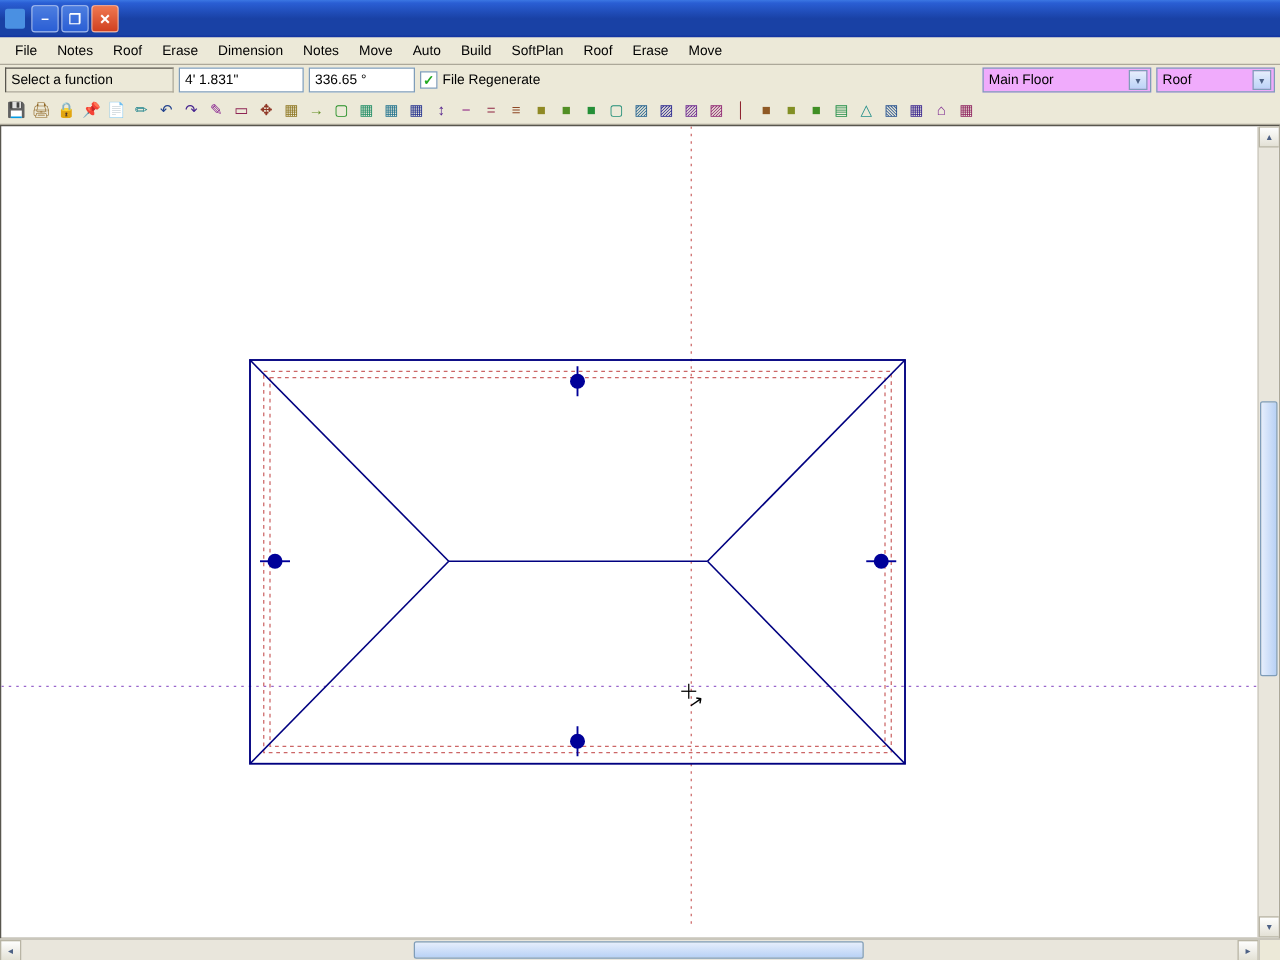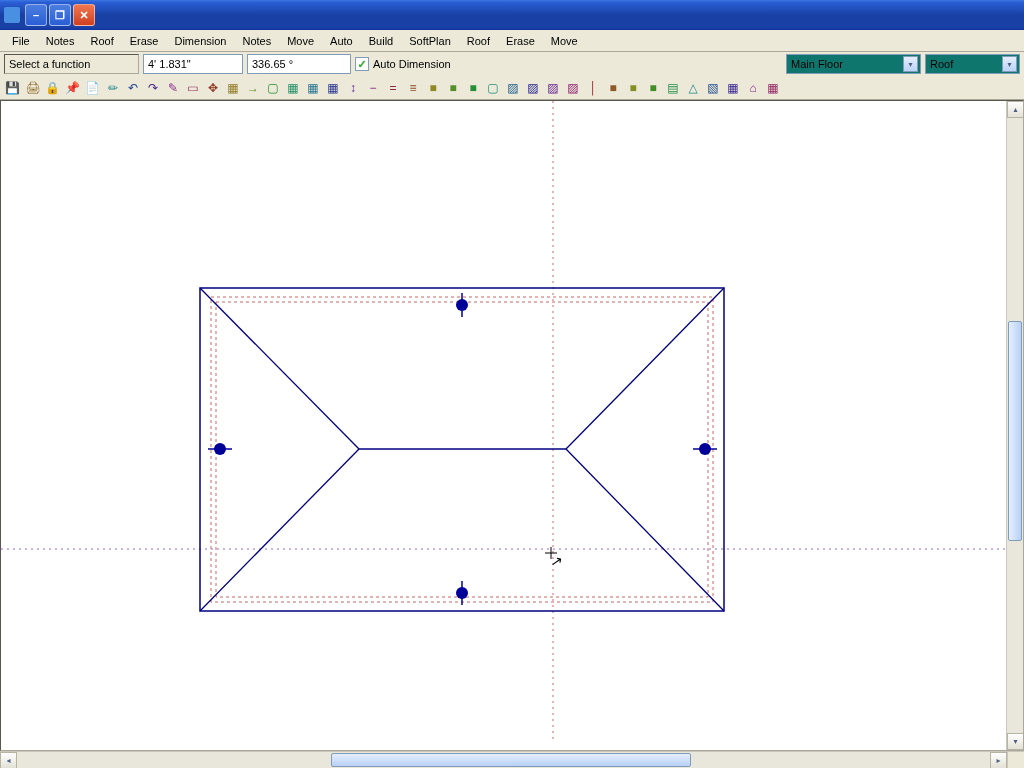--- a/index.html
+++ b/index.html
@@ -71,21 +71,21 @@
   font-size: 11px;
   display:flex; align-items:center;
 }
 .inset-label { background:#ece9d8; border:1px inset #aca899; }
 .chk {
   width:14px; height:14px; background:#fff; border:1px solid #7f9db9;
   display:inline-flex; align-items:center; justify-content:center;
   color:#22aa22; font-weight:bold; font-size:11px; margin-right:4px;
 }
 .dropdown {
-  background:#0f766e; border:1px solid #7f9db9; height:20px;
+  background:#f0abfc; border:1px solid #7f9db9; height:20px;
   display:flex; align-items:center; padding:0 2px 0 4px; font-size:11px;
 }
 .dropdown .dd-btn {
   width:15px; height:16px; background:linear-gradient(#e6eefc,#bcd3f7);
   border:1px solid #7f9db9; margin-left:4px;
   display:flex; align-items:center; justify-content:center; font-size:8px; color:#4d6185;
 }
 .toolbar {
   height: 24px;
   background:#ece9d8;
@@ -159,24 +159,24 @@
     <div class="menu-item">Build</div>
     <div class="menu-item">SoftPlan</div>
     <div class="menu-item">Roof</div>
     <div class="menu-item">Erase</div>
     <div class="menu-item">Move</div>
   </div>
 
 <div class="statusrow">
   <div class="inset-box inset-label" style="width:135px;">Select a function</div>
   <div class="inset-box" style="width:100px;">4' 1.831"</div>
-  <div class="inset-box" style="width:104px;">336.65 °</div>
+  <div class="inset-box" style="width:85px;">336.65 °</div>
   <label style="display:flex;align-items:center;">
     <span class="chk">✓</span>
-    <span>Auto Dimension</span>
+    <span>File Regenerate</span>
   </label>
   <div style="flex:1"></div>
   <div class="dropdown" style="width:135px;">
     <span style="flex:1">Main Floor</span>
     <span class="dd-btn">▾</span>
   </div>
   <div class="dropdown" style="width:95px;">
     <span style="flex:1">Roof</span>
     <span class="dd-btn">▾</span>
   </div>

